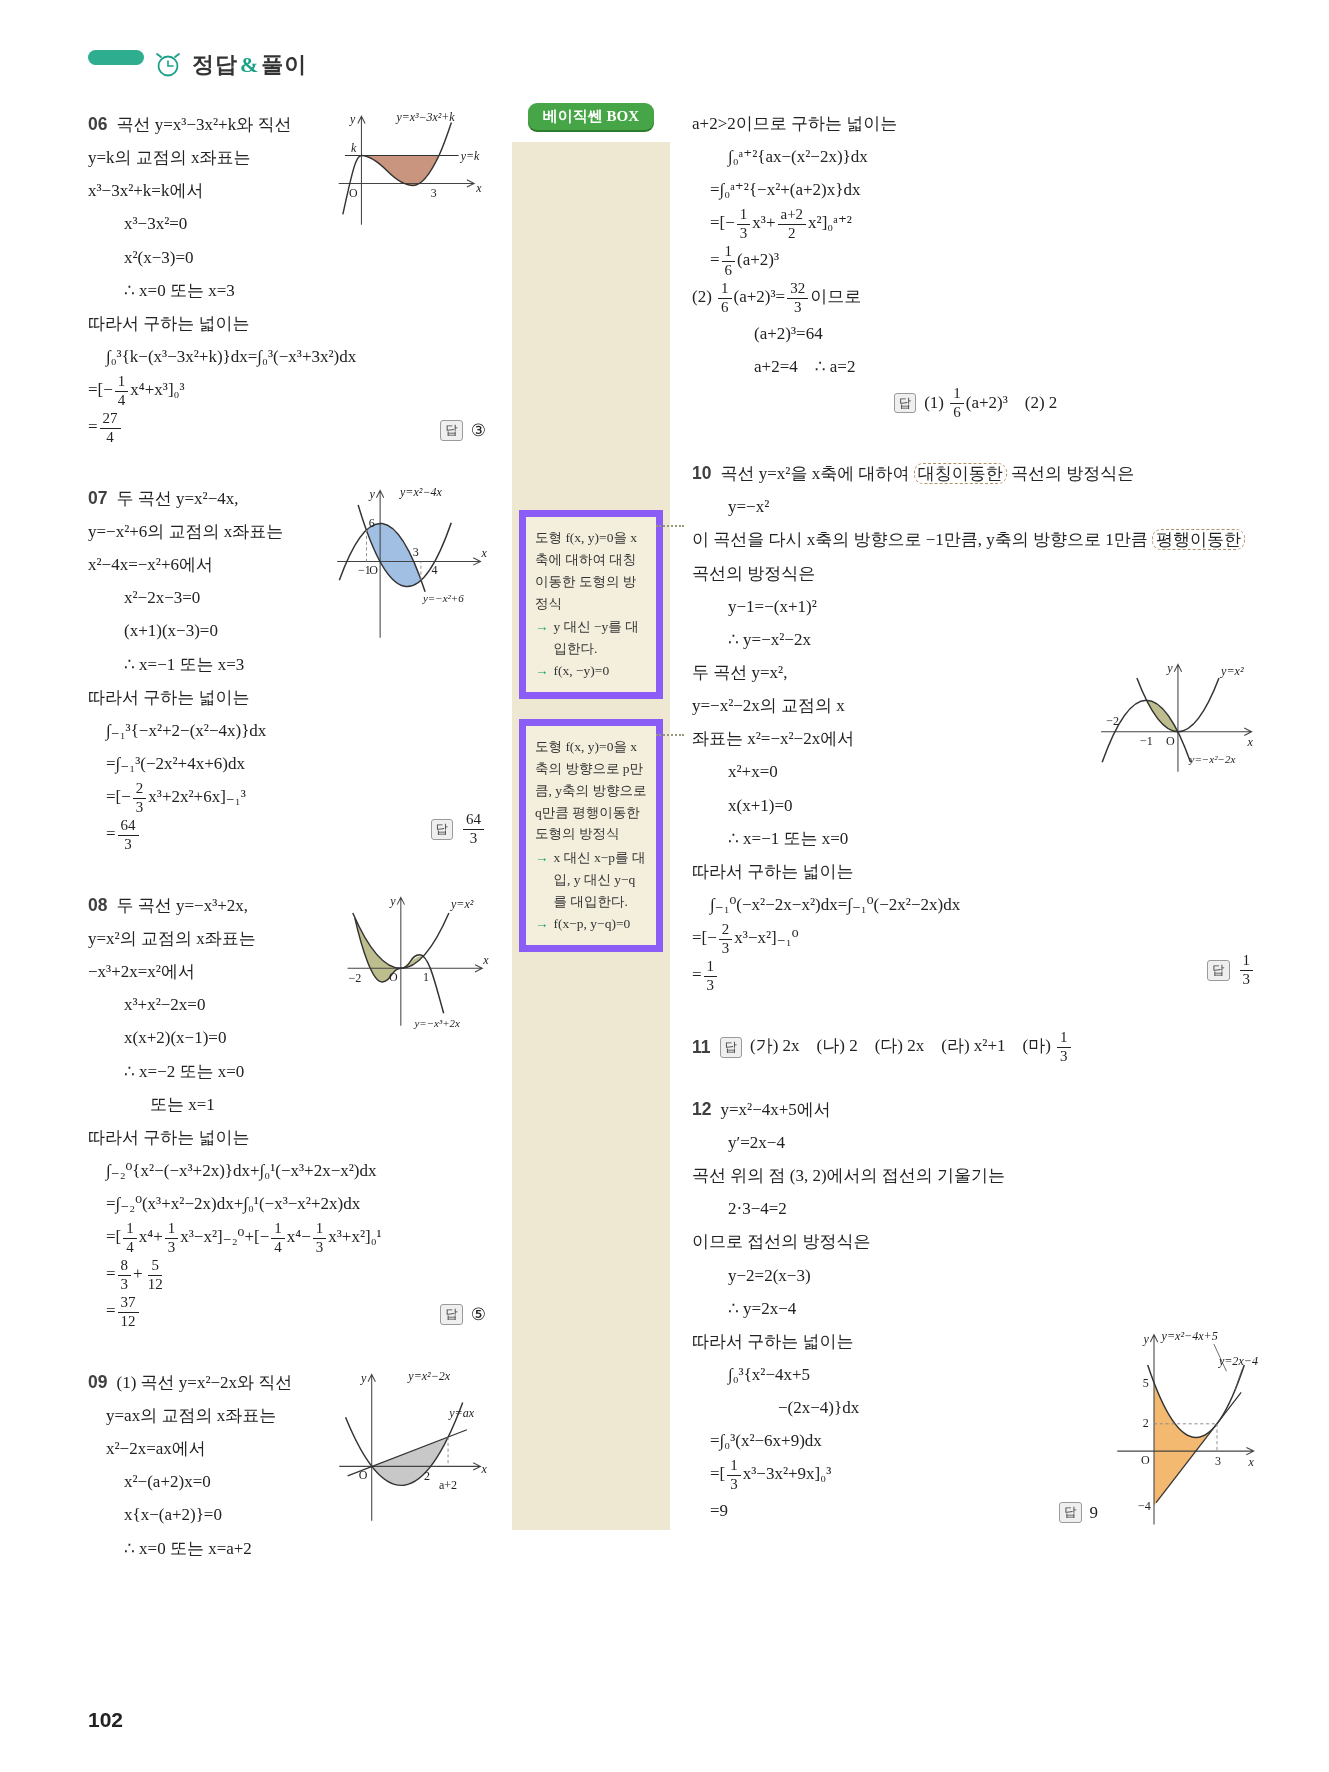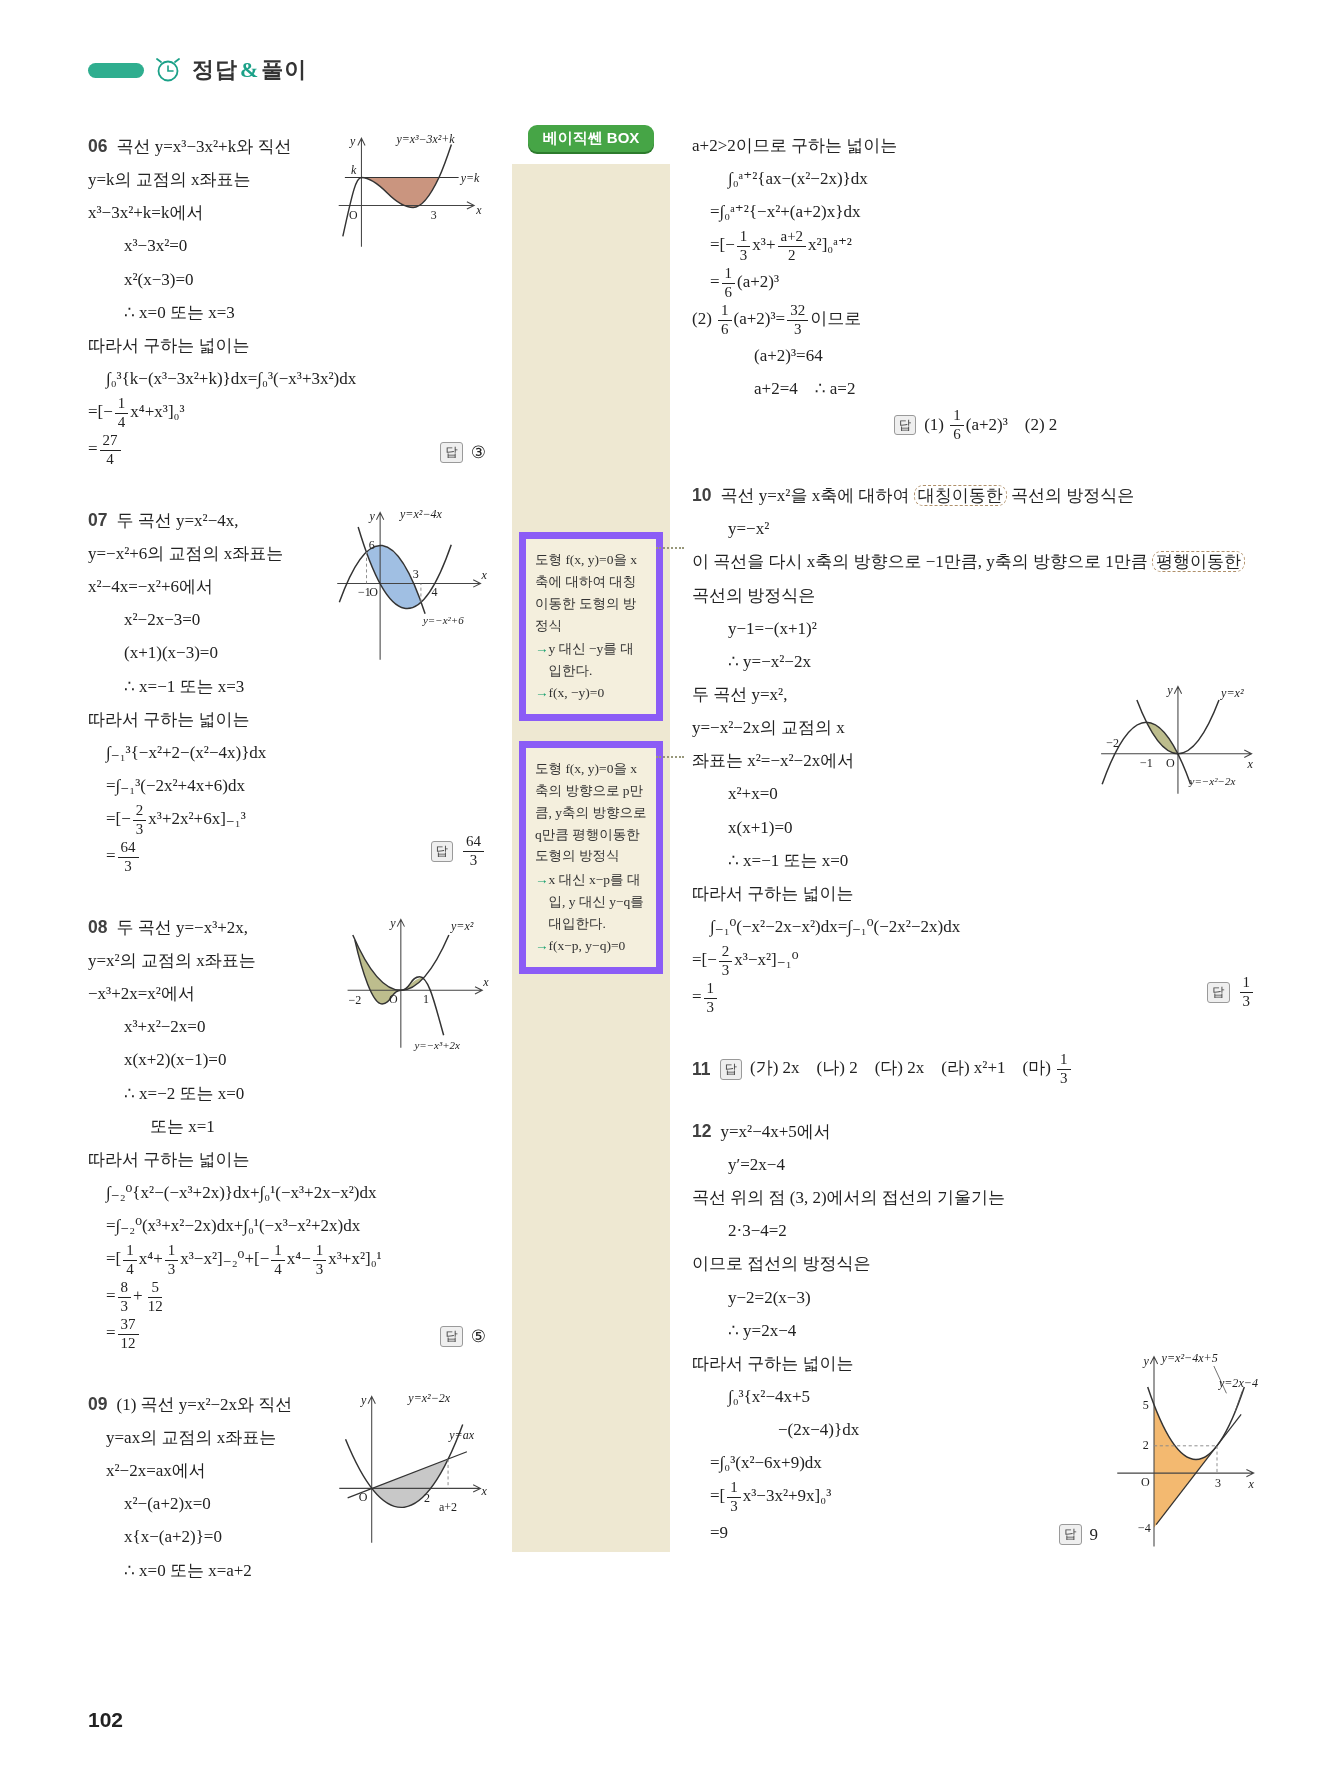--- a/index.html
+++ b/index.html
@@ -2,21 +2,21 @@
 <html><head>
 <meta charset="utf-8">
 <style>
   *{margin:0;padding:0;box-sizing:border-box}
   html,body{background:#fff}
   body{width:1329px;height:1772px;overflow:hidden;position:relative;
        font-family:"Liberation Serif","DejaVu Serif",serif;color:#222;font-size:17px}
   .page{height:100%;display:flex;flex-direction:column;padding:50px 70px 0 88px}
 
   
-  header{display:flex;align-items:center;gap:9px;margin-bottom:39px;height:40px}
+  header{display:flex;gap:9px;margin-bottom:17px;height:40px}
   .hbar{width:56px;height:15px;border-radius:8px;background:#2fae8f;display:inline-block}
   .clock{flex:0 0 auto}
   .htitle{font-size:22px;font-weight:bold;color:#333;letter-spacing:1px;font-family:"Liberation Serif",serif}
   .htitle .amp{color:#1ba188;margin:0 2px}
 
   
   .columns{display:grid;grid-template-columns:402px 158px 567px;column-gap:22px;flex:1;align-items:start}
 
   .problem{position:relative;overflow:hidden;margin-bottom:34px}
   .pnum{color:#404040;font-family:"Liberation Sans","DejaVu Sans",sans-serif;font-weight:bold;font-size:17.5px;margin-right:9px}
@@ -33,28 +33,28 @@
   .ansrow{display:flex;justify-content:space-between;align-items:baseline;overflow:hidden;padding-right:4px;line-height:1.95}
 
   
   .frac{display:inline-flex;flex-direction:column;align-items:center;vertical-align:middle;line-height:1.2;margin:0 2px;font-size:0.88em}
   .fn{border-bottom:1.3px solid #222;padding:0 3px}
   .fd{padding:0 3px}
 
   
   .mid{position:relative}
   .bbadge{width:fit-content;margin:-4px auto 12px;background:#46a546;color:#fff;
-          font-family:Liberation Sans, sans-serif;font-weight:bold;font-size:15px;
+          font-family:Liberation Serif, serif;font-weight:bold;font-size:15px;
           padding:4px 15px;border-radius:9px;box-shadow:0 2px 0 #2d7b2d;white-space:nowrap}
   .strip{background:#eee8d2;height:1388px;padding:10px 7px}
   .notebox{position:relative;border:7px solid #8b5cf6;background:#f4efdd;padding:10px 9px;
            font-size:13.5px;line-height:1.62;color:#333;margin-bottom:20px}
   .notebox.first{margin-top:358px}
   .nbt{margin-bottom:2px}
-  .nbi{display:flex;align-items:flex-start}
+  .nbi{display:flex;gap:5px;align-items:flex-start}
   .arr::before{content:"→";font-weight:bold}
   .arr{color:#0f9d6a;flex:0 0 auto}
   .conn{position:absolute;right:-28px;top:8px;width:28px;border-top:2px dotted #97977a}
 
   .dashw{border:1px dashed #b0906a;border-radius:9px;padding:0 3px}
 
   
   .gl{font:italic 11.5px "Liberation Serif","DejaVu Serif",serif;fill:#222}
   .gs{font:italic 10.5px "Liberation Serif","DejaVu Serif",serif;fill:#222}
   .gn{font:11.5px "Liberation Serif","DejaVu Serif",serif;fill:#222}

